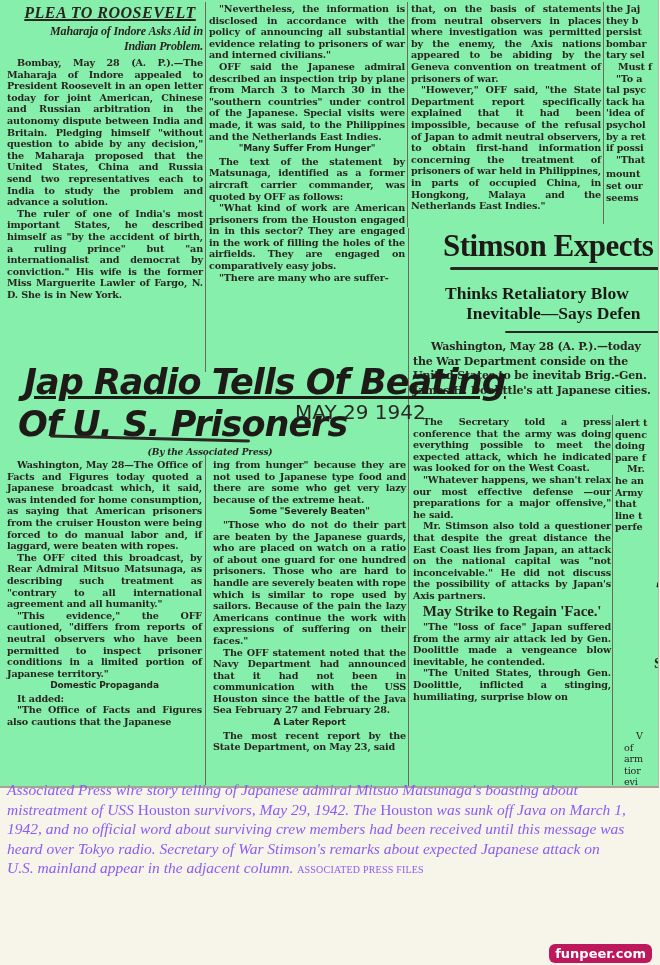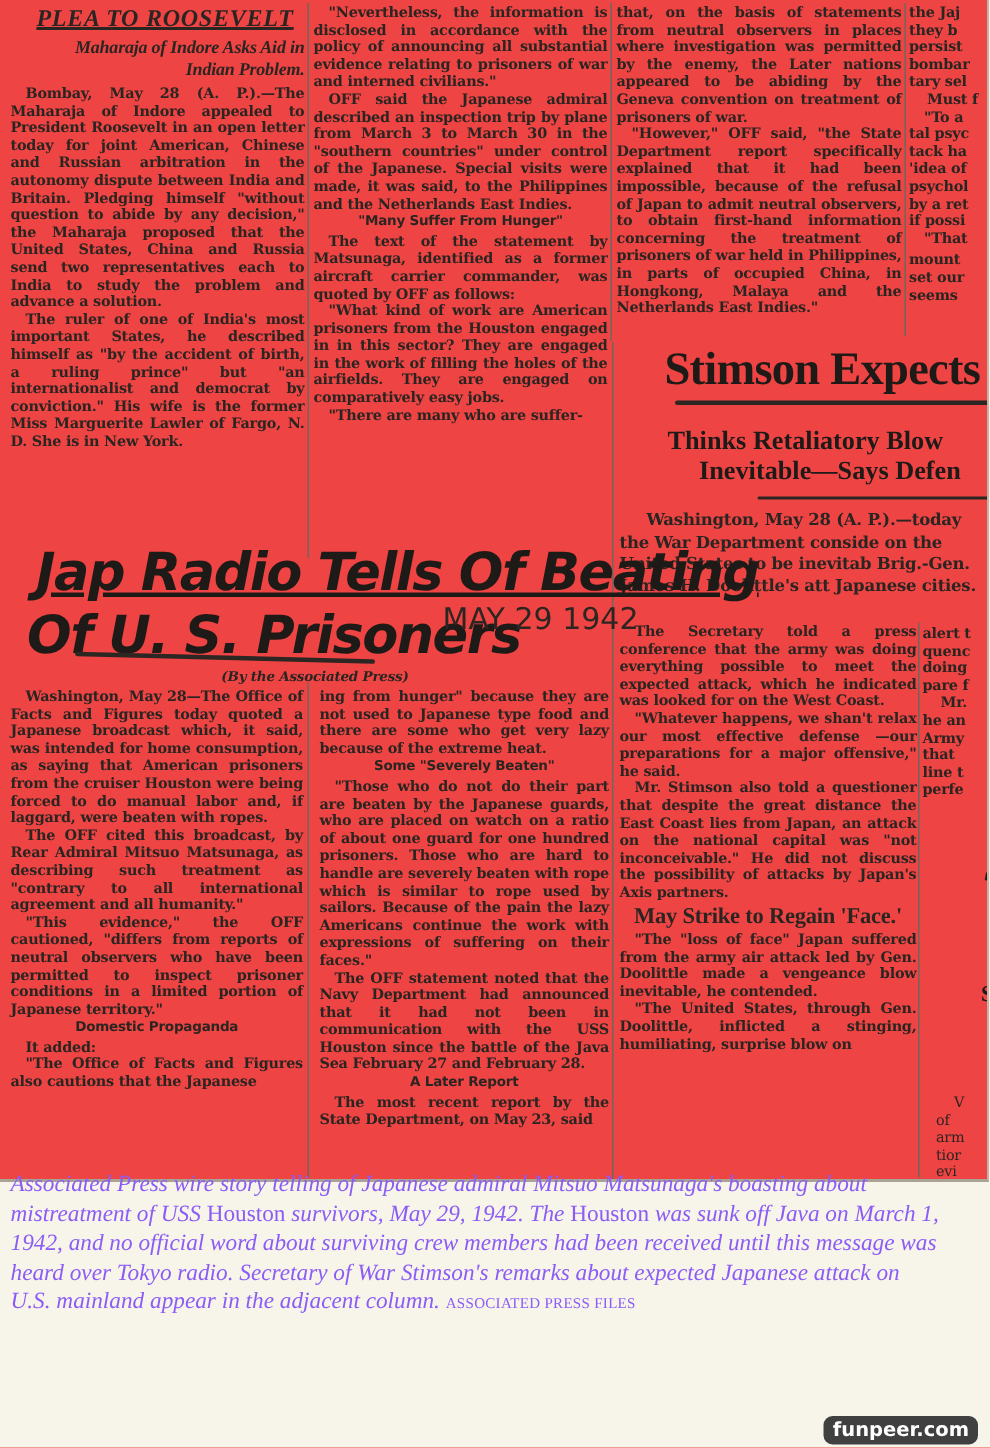--- a/index.html
+++ b/index.html
@@ -1,32 +1,32 @@
 <!DOCTYPE html>
 <html><head>
 <meta charset="utf-8">
 <style>
   html, body { margin:0; padding:0; }
   body { width:660px; height:965px; background:#f7f4ea; position:relative; overflow:hidden; font-family:"DejaVu Serif", serif; color:#1f1b17; }
-  .clip { position:absolute; left:0; top:0; width:658px; height:786px; background:#ef4444; border-right:1px solid #bdb7a8; border-bottom:2px solid #a9a395; overflow:hidden; }
+  .clip { position:absolute; left:0; top:0; width:658px; height:786px; background:#86efac; border-right:1px solid #bdb7a8; border-bottom:2px solid #a9a395; overflow:hidden; }
   .col { position:absolute; font-family:"DejaVu Serif", serif; font-weight:bold; font-size:9.6px; line-height:11.6px; color:#2a2521; text-align:justify; letter-spacing:-0.15px; }
   .col p { margin:0; text-indent:10px; }
   .col p.ni { text-indent:0; }
   .col .sub { text-align:center; font-family:"DejaVu Sans", sans-serif; font-weight:bold; font-size:9px; text-indent:0; margin:1px 0; }
   .hd1 { font-family:"Liberation Serif", serif; font-style:italic; font-weight:bold; font-size:16px; line-height:18px; text-align:center; text-indent:0; letter-spacing:0.5px; text-decoration:underline; text-decoration-thickness:2px; }
   .hd2 { font-family:"Liberation Serif", serif; font-style:italic; font-weight:bold; font-size:12px; line-height:15px; text-align:right; text-indent:0; }
   .vline { position:absolute; width:1px; background:#6d675d; }
   .hline { position:absolute; height:3px; background:#2c2723; border-radius:2px; }
   .big-head { position:absolute; font-family:"DejaVu Sans", sans-serif; font-style:italic; font-weight:bold; color:#1e1a17; letter-spacing:-1px; white-space:nowrap; }
   .stamp { position:absolute; font-family:"DejaVu Sans", sans-serif; color:#2b2622; font-size:20px; white-space:nowrap;margin-left:13px; }
   .stim-head { position:absolute; font-family:"Liberation Serif", serif; font-weight:bold; color:#1e1a17; white-space:nowrap; overflow:hidden;margin-left:30px; }
   .caption { position:absolute; left:7px; top:780px; width:620px; font-family:"Liberation Serif", serif; font-style:italic; font-size:15.5px; line-height:19.5px; color:#8b5cf6; }
   .caption .rom { font-style:normal; }
   .caption .credit { font-style:normal; font-size:10px; letter-spacing:0.2px; }
-  .watermark { position:absolute; right:8px; bottom:2px; background:#404040; color:#fff; font-family:"DejaVu Sans", sans-serif; font-weight:bold; font-size:13px; padding:2px 6px; border-radius:6px; }
+  .watermark { position:absolute; right:8px; bottom:2px; background:#be185d; color:#fff; font-family:"DejaVu Sans", sans-serif; font-weight:bold; font-size:13px; padding:2px 6px; border-radius:6px; }
 </style>
 </head>
 <body>
 
 <div class="clip">
 
   <div class="col" style="left:7px; top:4px; width:196px;">
     <p class="hd1">PLEA TO ROOSEVELT</p>
     <p class="hd2" style="margin:2px 0 3px;">Maharaja of Indore Asks Aid in Indian Problem.</p>
     <p>Bombay, May 28 (A. P.).—The Maharaja of Indore appealed to President Roosevelt in an open letter today for joint American, Chinese and Russian arbitration in the autonomy dispute between India and Britain. Pledging himself "without question to abide by any decision," the Maharaja proposed that the United States, China and Russia send two representatives each to India to study the problem and advance a solution.</p>
@@ -40,21 +40,21 @@
     <p>OFF said the Japanese admiral described an inspection trip by plane from March 3 to March 30 in the "southern countries" under control of the Japanese. Special visits were made, it was said, to the Philippines and the Netherlands East Indies.</p>
     <p class="sub">"Many Suffer From Hunger"</p>
     <p>The text of the statement by Matsunaga, identified as a former aircraft carrier commander, was quoted by OFF as follows:</p>
     <p>"What kind of work are American prisoners from the Houston engaged in in this sector? They are engaged in the work of filling the holes of the airfields. They are engaged on comparatively easy jobs.</p>
     <p>"There are many who are suffer-</p>
   </div>
 
   <div class="vline" style="left:407px; top:2px; height:225px;"></div>
 
   <div class="col" style="left:411px; top:3px; width:190px;">
-    <p class="ni">that, on the basis of statements from neutral observers in places where investigation was permitted by the enemy, the Later nations appeared to be abiding by the Geneva convention on treatment of prisoners of war.</p>
+    <p class="ni">that, on the basis of statements from neutral observers in places where investigation was permitted by the enemy, the Axis nations appeared to be abiding by the Geneva convention on treatment of prisoners of war.</p>
     <p>"However," OFF said, "the State Department report specifically explained that it had been impossible, because of the refusal of Japan to admit neutral observers, to obtain first-hand information concerning the treatment of prisoners of war held in Philippines, in parts of occupied China, in Hongkong, Malaya and the Netherlands East Indies."</p>
   </div>
 
   <div class="vline" style="left:603px; top:2px; height:222px;"></div>
 
   <div class="col" style="left:606px; top:3px; width:60px; text-align:left; white-space:nowrap;">
     <div>the Jaj</div>
     <div>they b</div>
     <div>persist</div>
     <div>bombar</div>

